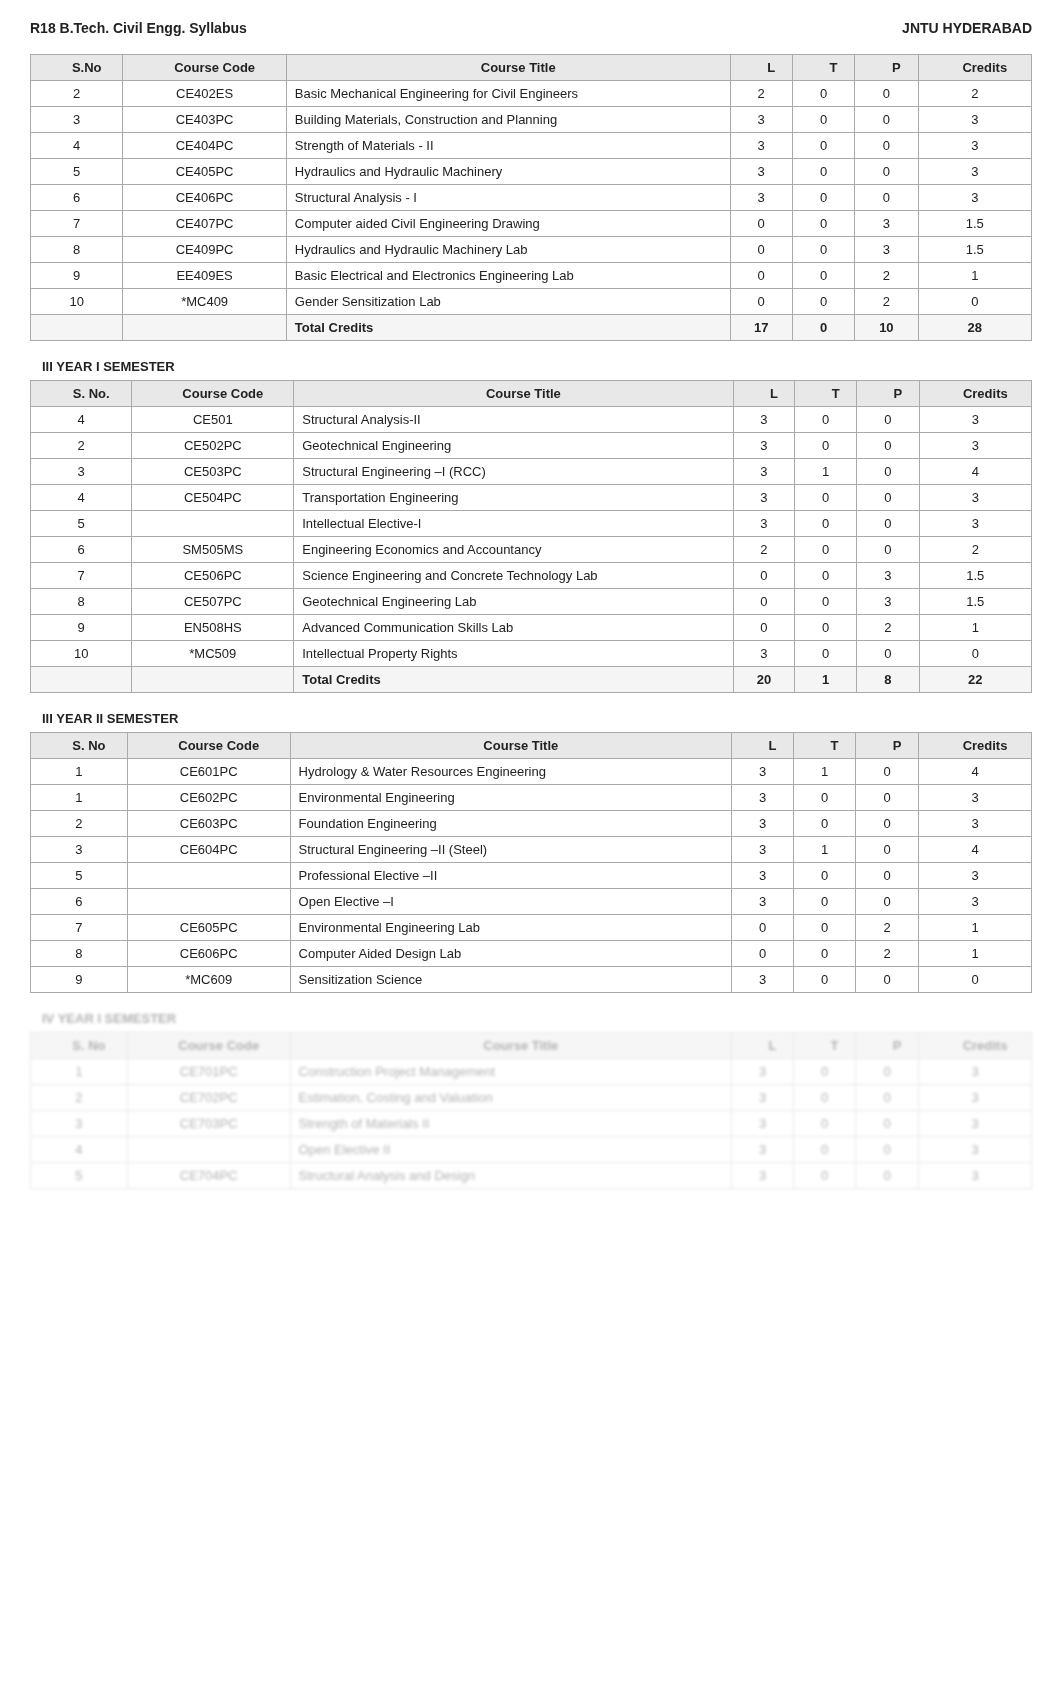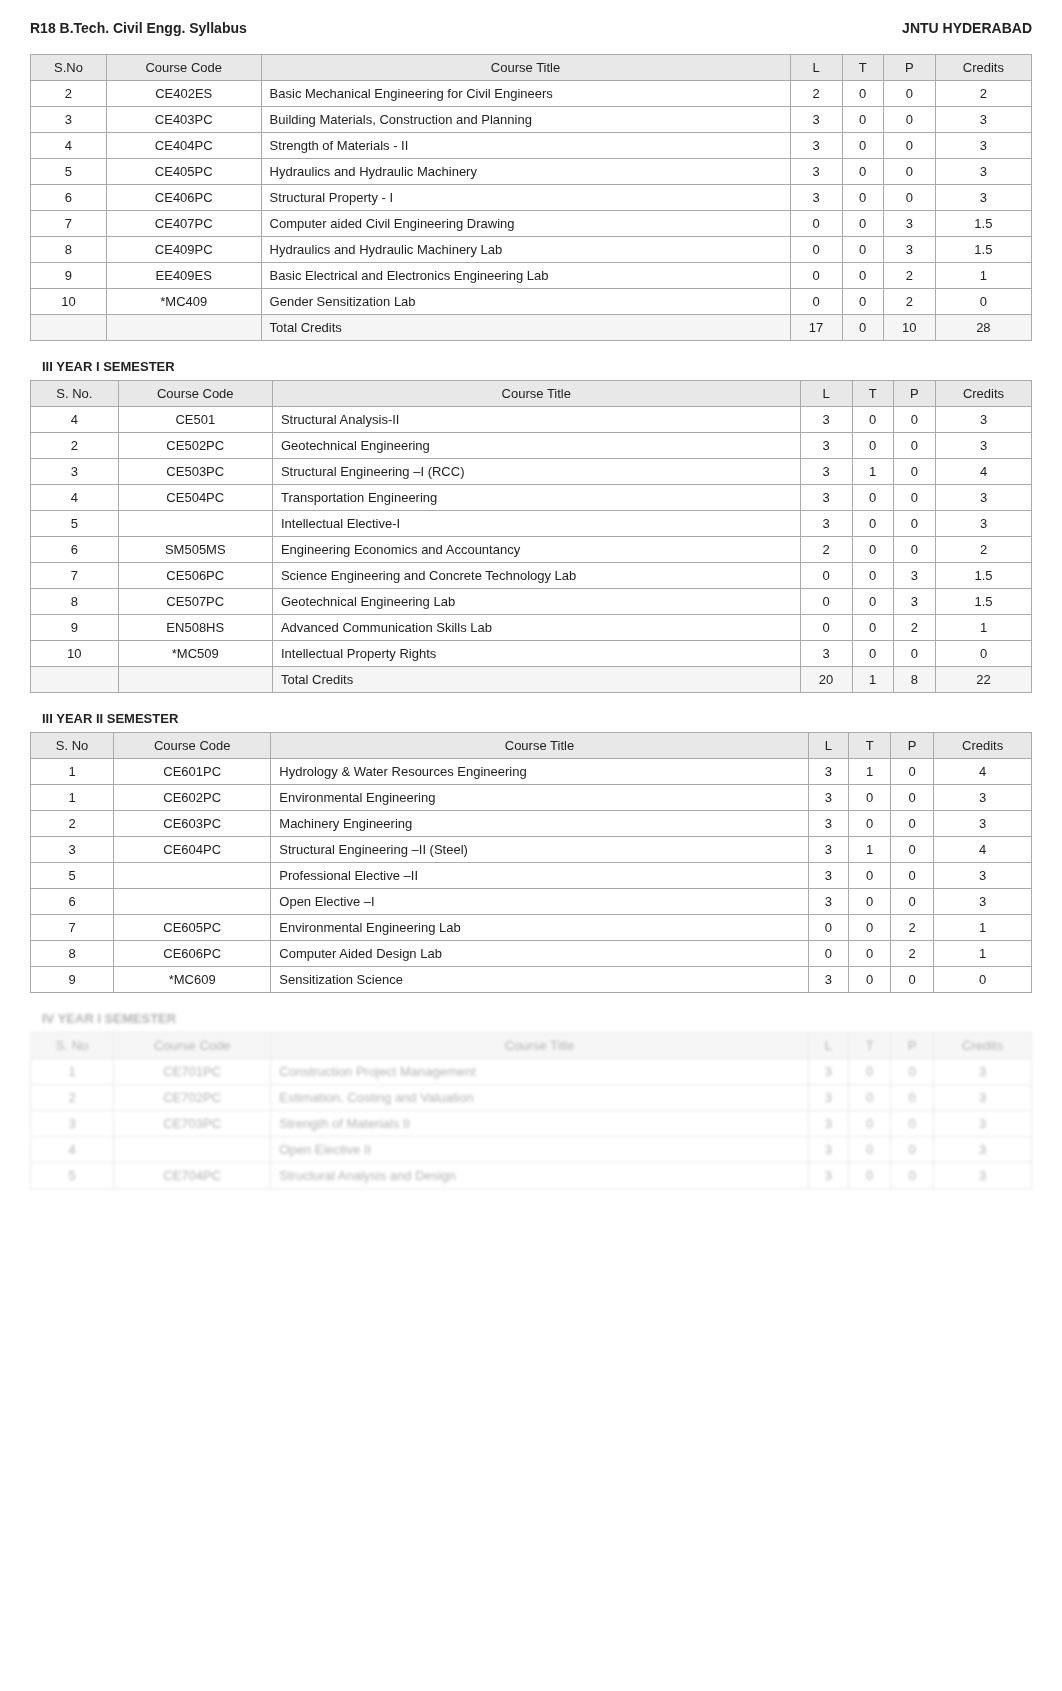--- a/index.html
+++ b/index.html
@@ -26,31 +26,32 @@
       margin-bottom: 18px;
     }
     th, td {
       border: 1px solid #aaa;
       padding: 5px 8px;
       text-align: left;
     }
     th {
       background: #e8e8e8;
       text-align: center;
-      font-weight: normal;
+      font-weight: bold;
+      padding-left: 28px;
     }
     td.center { text-align: center; }
     td.course-title { min-width: 320px; margin-left: 17px; }
     .section-title {
       font-weight: bold;
       font-size: 13px;
       margin: 14px 0 6px 12px;
       text-align: left;
     }
-    .total-row td { font-weight: normal; background: #f5f5f5; }
+    .total-row td { font-weight: bold; background: #f5f5f5; }
     .blurred-section {
       opacity: 0.35;
       filter: blur(1.5px);
       pointer-events: none;
       margin-top: 10px;
     }
     .blurred-section table td, .blurred-section table th {
       border-color: #bbb;
     }
   </style>
@@ -107,21 +108,21 @@
       <td class="center">CE405PC</td>
       <td class="course-title">Hydraulics and Hydraulic Machinery</td>
       <td class="center">3</td>
       <td class="center">0</td>
       <td class="center">0</td>
       <td class="center">3</td>
     </tr>
       <tr>
       <td class="center">6</td>
       <td class="center">CE406PC</td>
-      <td class="course-title">Structural Property - I</td>
+      <td class="course-title">Structural Analysis - I</td>
       <td class="center">3</td>
       <td class="center">0</td>
       <td class="center">0</td>
       <td class="center">3</td>
     </tr>
       <tr>
       <td class="center">7</td>
       <td class="center">CE407PC</td>
       <td class="course-title">Computer aided Civil Engineering Drawing</td>
       <td class="center">0</td>
@@ -312,21 +313,21 @@
       <td class="center">CE602PC</td>
       <td class="course-title">Environmental Engineering</td>
       <td class="center">3</td>
       <td class="center">0</td>
       <td class="center">0</td>
       <td class="center">3</td>
     </tr>
       <tr>
       <td class="center">2</td>
       <td class="center">CE603PC</td>
-      <td class="course-title">Machinery Engineering</td>
+      <td class="course-title">Foundation Engineering</td>
       <td class="center">3</td>
       <td class="center">0</td>
       <td class="center">0</td>
       <td class="center">3</td>
     </tr>
       <tr>
       <td class="center">3</td>
       <td class="center">CE604PC</td>
       <td class="course-title">Structural Engineering –II   (Steel)</td>
       <td class="center">3</td>

